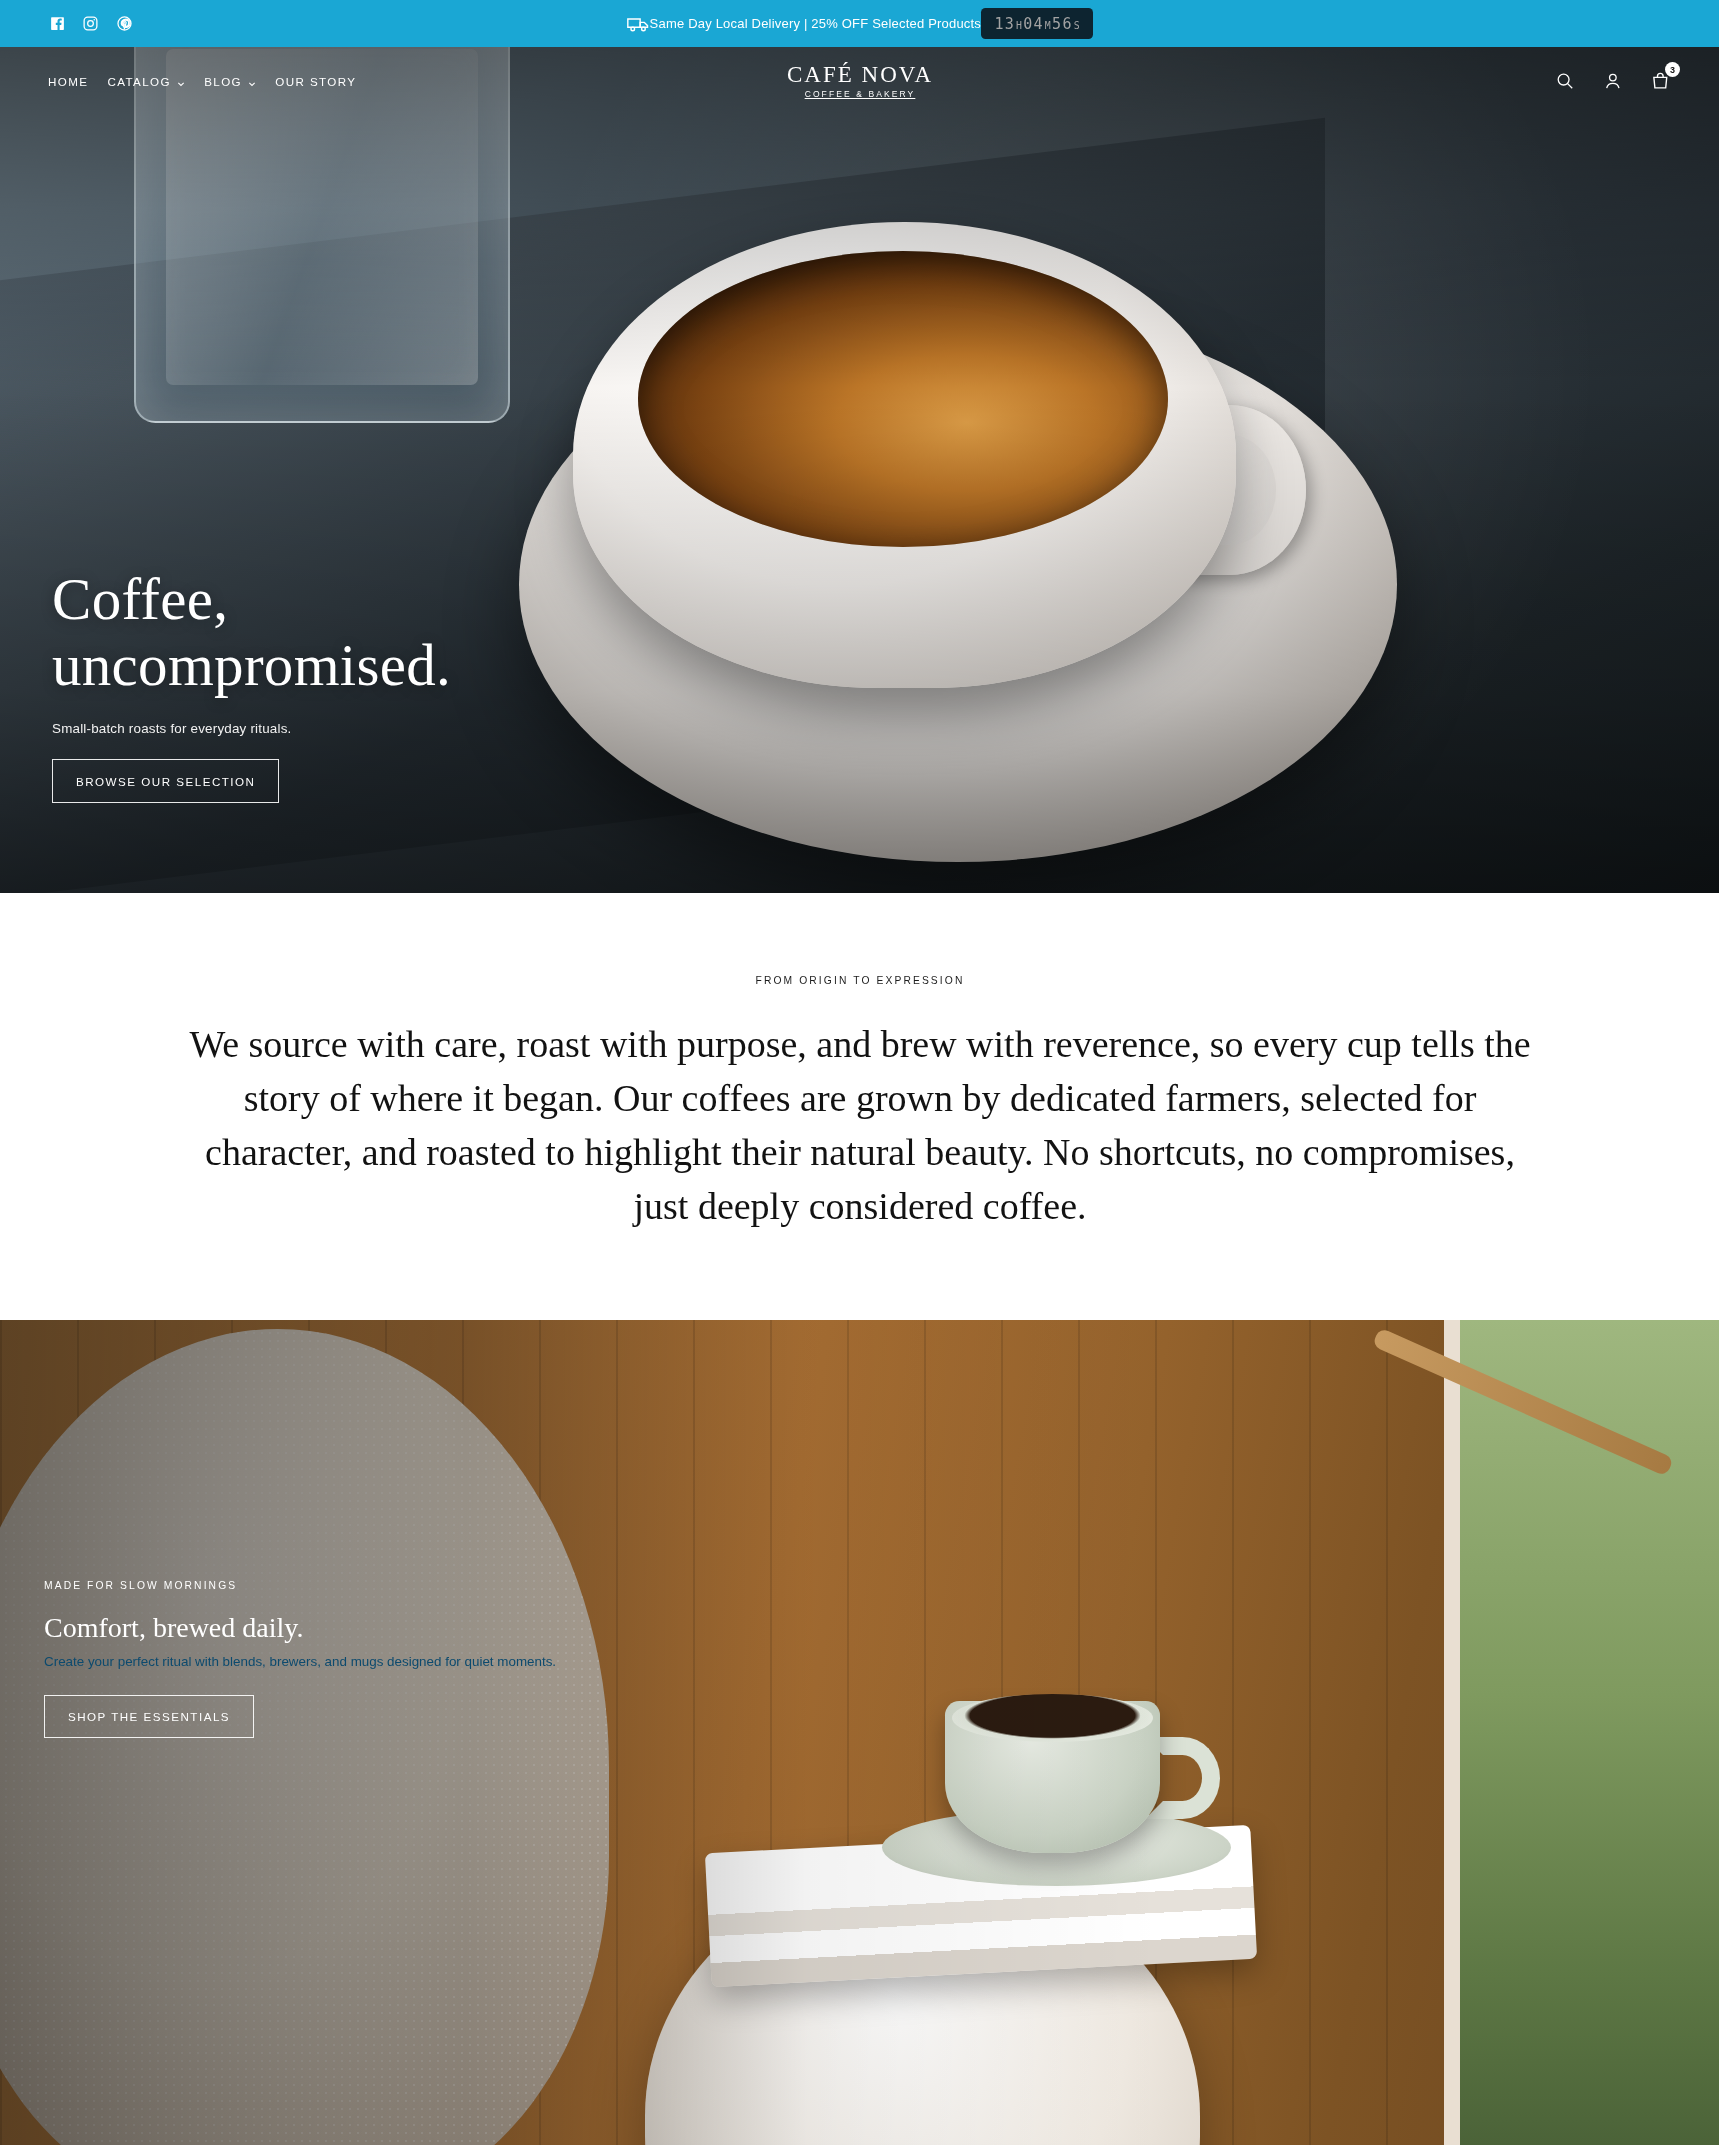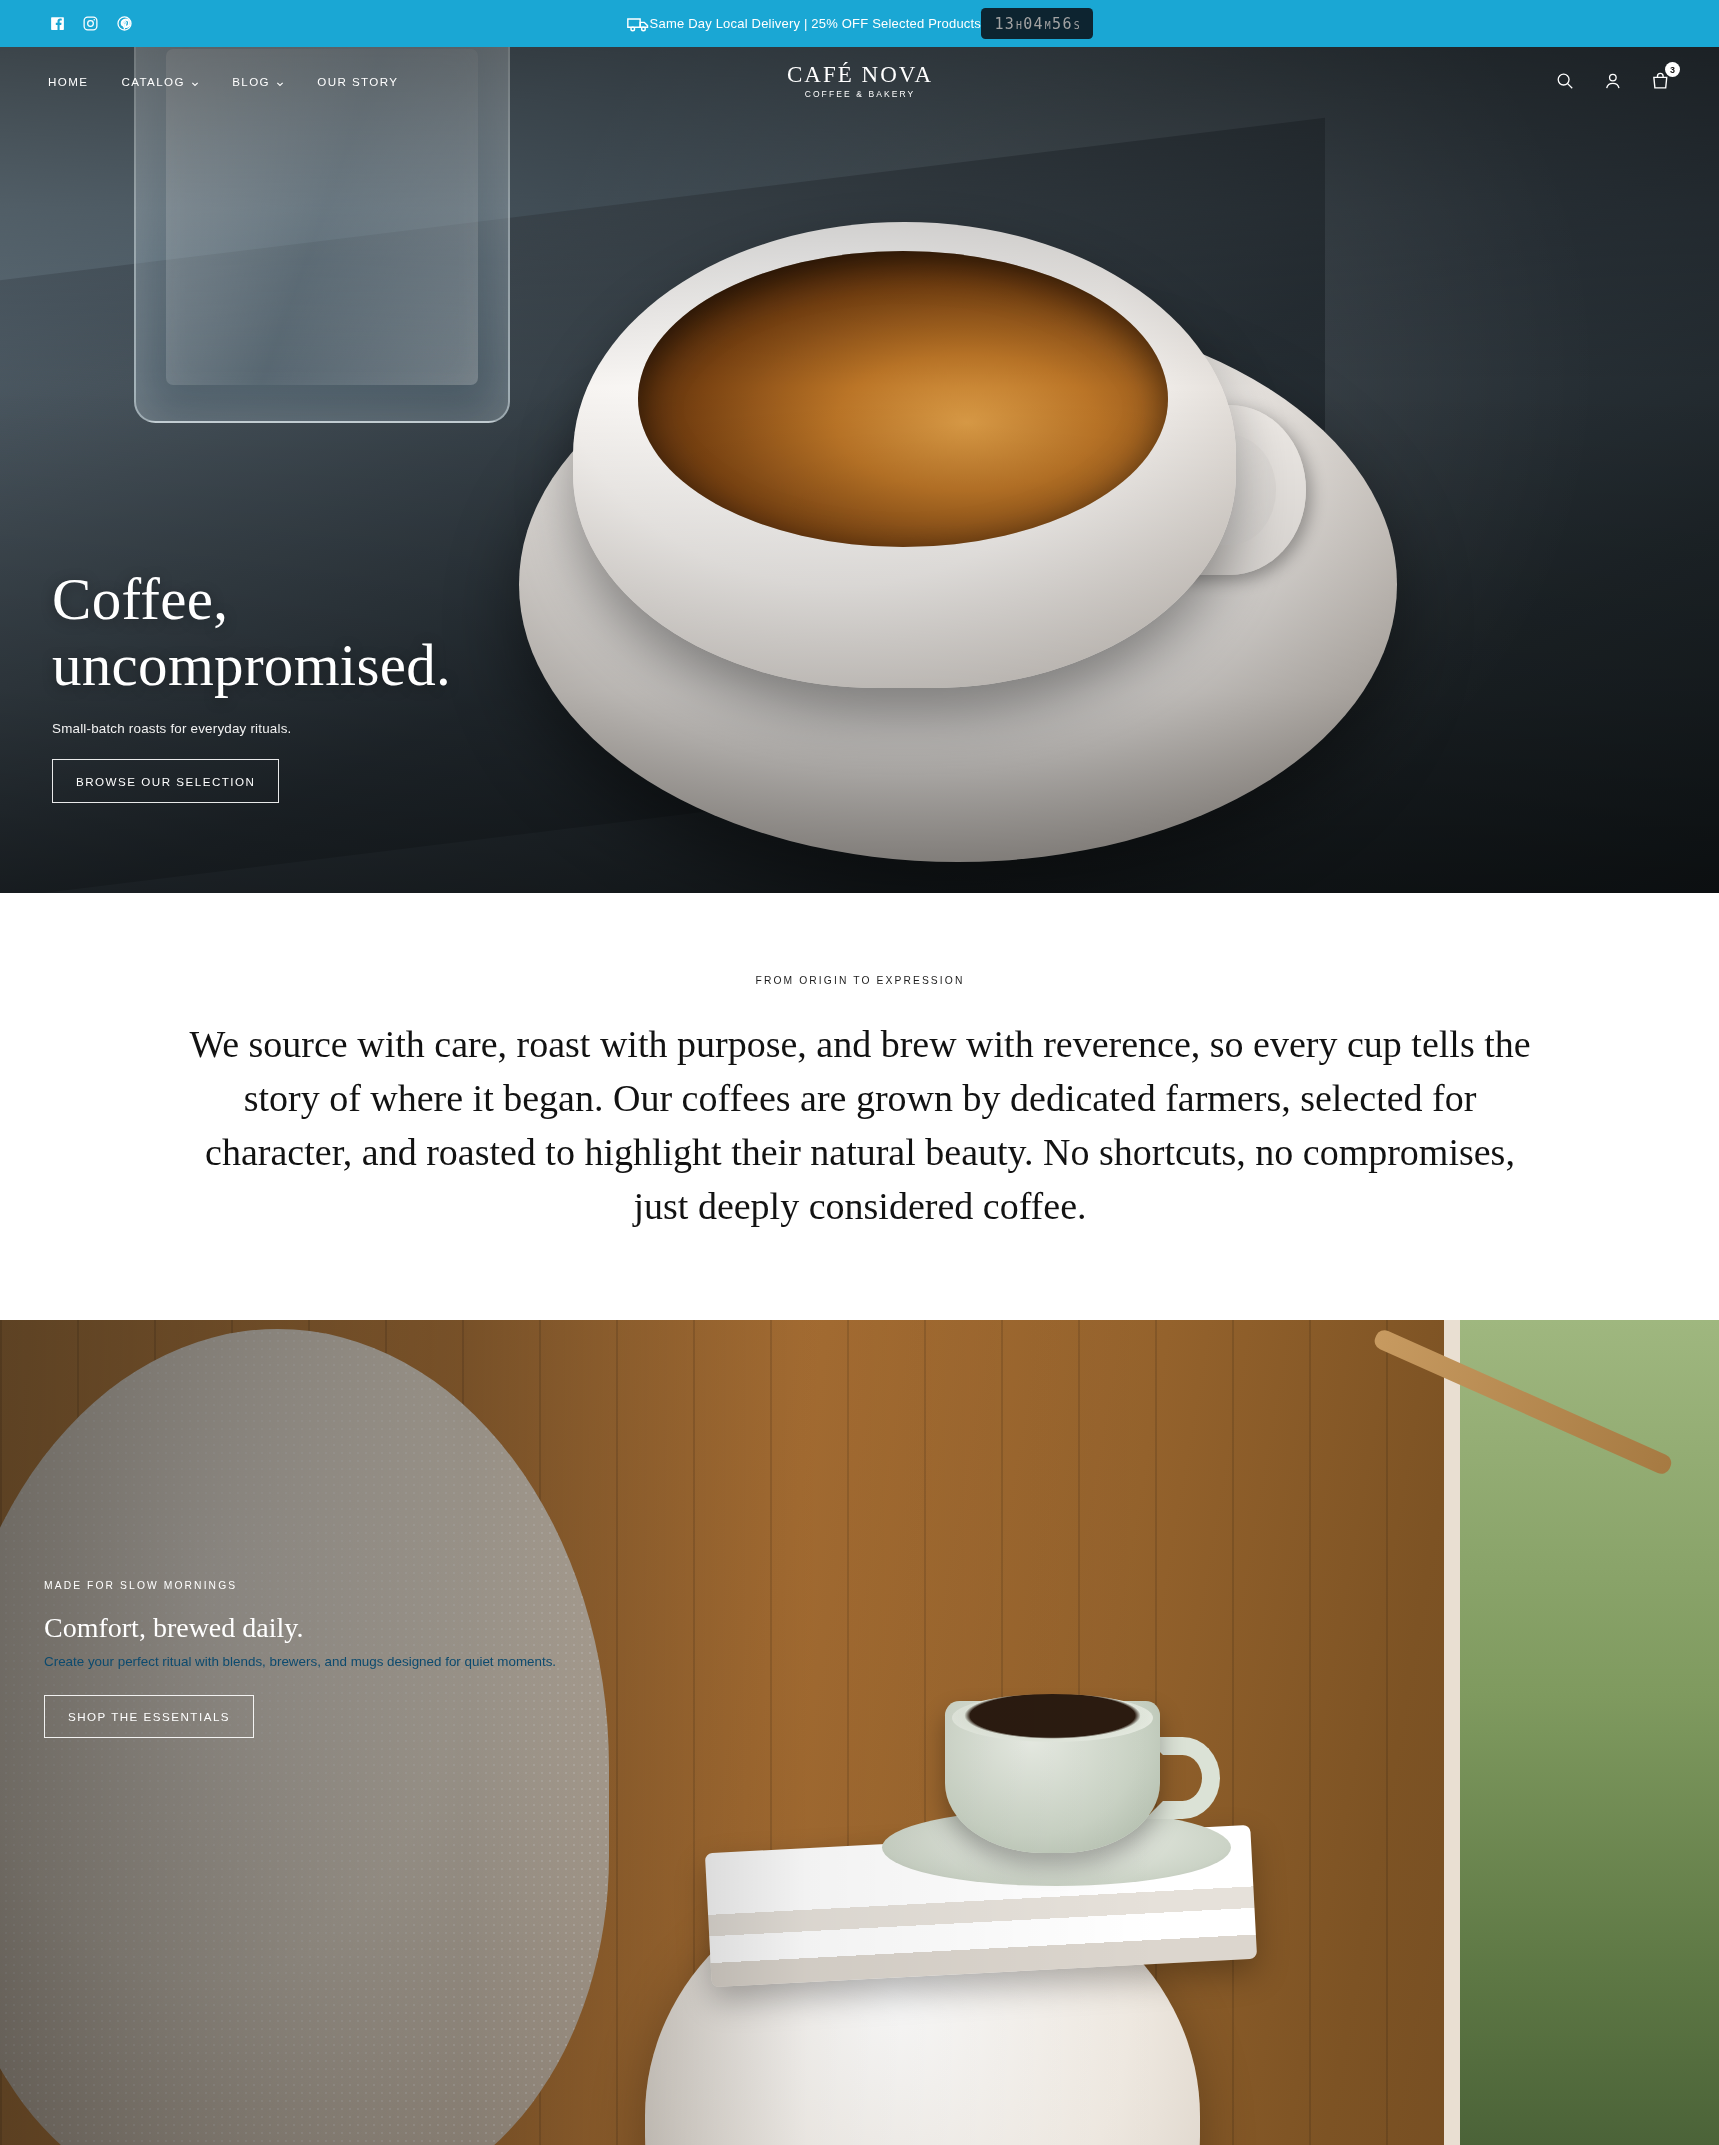--- a/index.html
+++ b/index.html
@@ -142,21 +142,21 @@
 
   .nav {
     position: relative;
     z-index: 5;
     height: 68px;
     display: flex;
     align-items: center;
     padding: 0 48px;
     color: #ffffff;
   }
-  .nav-links { display: flex; align-items: center; gap: 33px; text-align: center; }
+  .nav-links { display: flex; align-items: center; gap: 19px; text-align: center; }
   .nav-link {
     font-size: 11.6px;
     letter-spacing: 1.4px;
     text-transform: uppercase;
     color: #ffffff;
     cursor: pointer;
     display: inline-flex;
     align-items: center;
     gap: 6.3px;
     white-space: nowrap;
@@ -173,20 +173,21 @@
     font-size: 23px;
     letter-spacing: 2px;
     color: #ffffff;
     line-height: 1.05;
   }
   .brand-sub {
     font-size: 8.5px;
     letter-spacing: 2.1px;
     color: #ffffff;
     margin-top: 2.7px;
+    text-decoration: underline;
   }
   .nav-actions {
     margin-left: auto;
     display: flex;
     align-items: center;
     gap: 25px;
     position: relative;
     z-index: 6;
   }
   .nav-icon {

